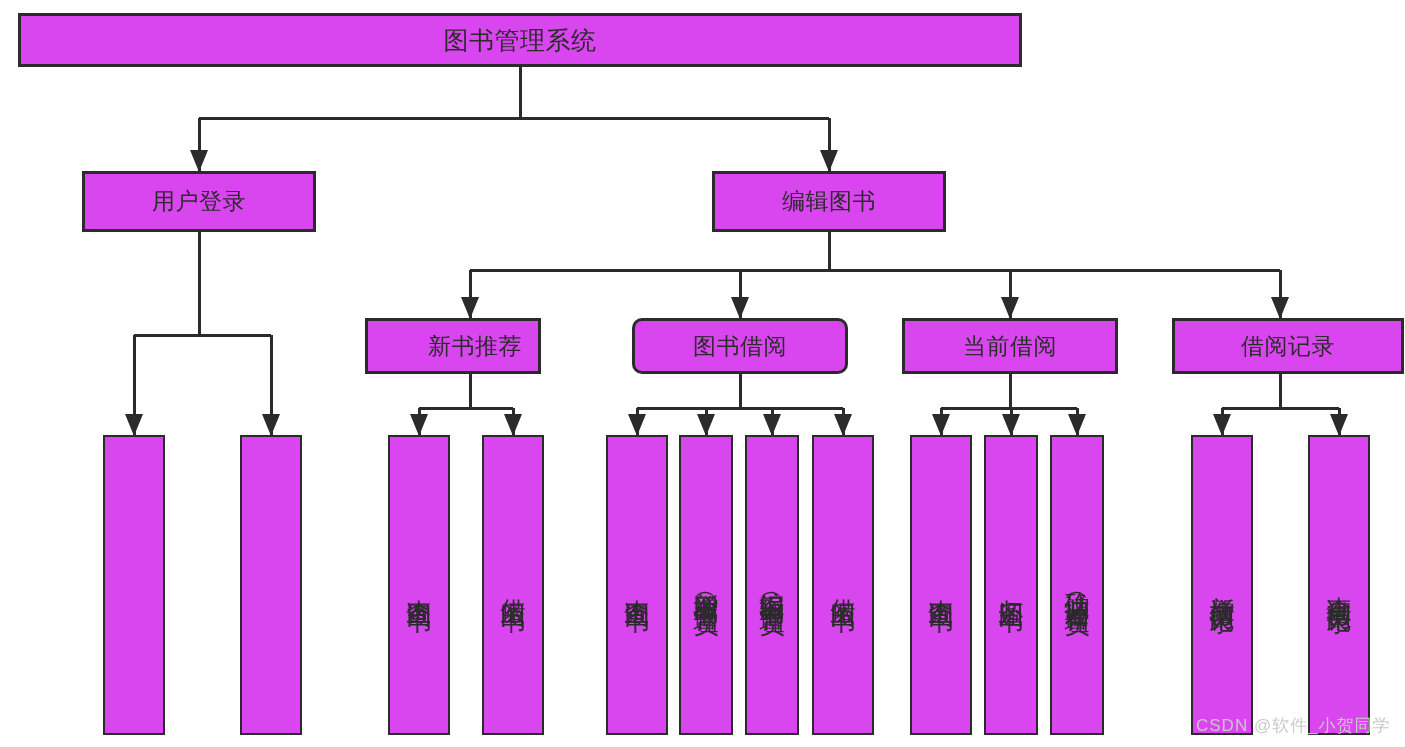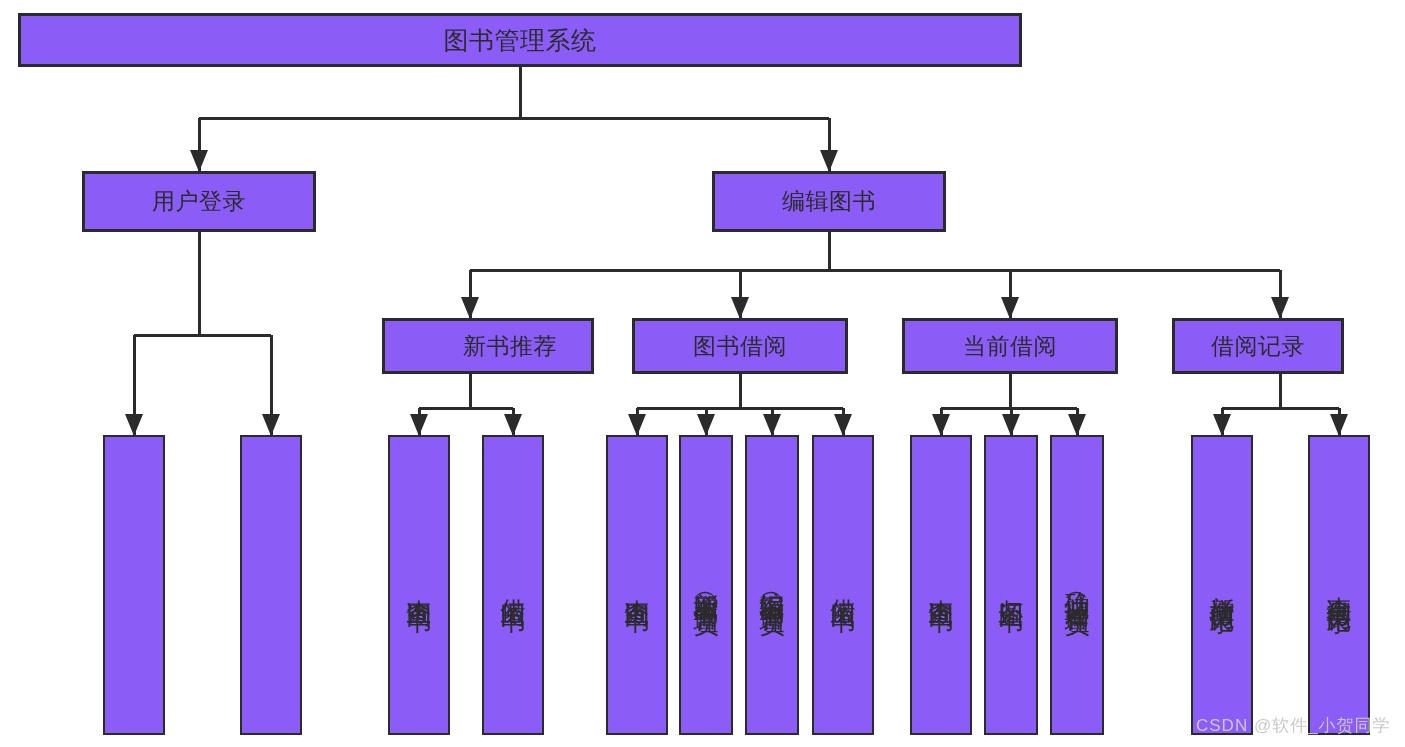--- a/index.html
+++ b/index.html
@@ -22,21 +22,21 @@
     position: absolute;
     left: 0;
     top: 0;
     width: 1405px;
     height: 747px;
     pointer-events: none;
   }
   .node {
     position: absolute;
     box-sizing: border-box;
-    background: #8b5cf6;
+    background: #d946ef;
     border: 2px solid #2b2b2b;
     display: flex;
     align-items: center;
     justify-content: center;
     overflow: hidden;
   }
   .node.root,
   .node.level1,
   .node.level2 {
     border-width: 3px;
@@ -141,30 +141,30 @@
   <div id="nodes">
       <div class="node root" style="left: 18px; top: 13px; width: 1004px; height: 54px;">
         <span class="node-label">图书管理系统</span>
       </div>
       <div class="node level1" style="left: 82px; top: 171px; width: 234px; height: 61px;">
         <span class="node-label">用户登录</span>
       </div>
       <div class="node level1" style="left: 712px; top: 171px; width: 234px; height: 61px;">
         <span class="node-label">编辑图书</span>
       </div>
-      <div class="node level2" style="left: 382px; top: 318px; width: 212px; height: 56px; padding-left: 44px;">
+      <div class="node level2" style="left: 365px; top: 318px; width: 176px; height: 56px; padding-left: 44px;">
         <span class="node-label">新书推荐</span>
       </div>
-      <div class="node level2" style="left: 632px; top: 318px; width: 216px; height: 56px;">
+      <div class="node level2" style="left: 632px; top: 318px; width: 216px; height: 56px; border-radius: 10px;">
         <span class="node-label">图书借阅</span>
       </div>
       <div class="node level2" style="left: 902px; top: 318px; width: 216px; height: 56px; text-align: right;">
         <span class="node-label">当前借阅</span>
       </div>
-      <div class="node level2" style="left: 1172px; top: 318px; width: 172px; height: 56px;">
+      <div class="node level2" style="left: 1172px; top: 318px; width: 232px; height: 56px;">
         <span class="node-label">借阅记录</span>
       </div>
       <div class="node leaf" style="left: 103px; top: 435px; width: 62px; height: 300px;">
         <span class="node-label">用户登录</span>
       </div>
       <div class="node leaf" style="left: 240px; top: 435px; width: 62px; height: 300px;">
         <span class="node-label">注销登录</span>
       </div>
       <div class="node leaf vcenter" style="left: 388px; top: 435px; width: 62px; height: 300px;">
         <span class="node-label">查询图书</span>

